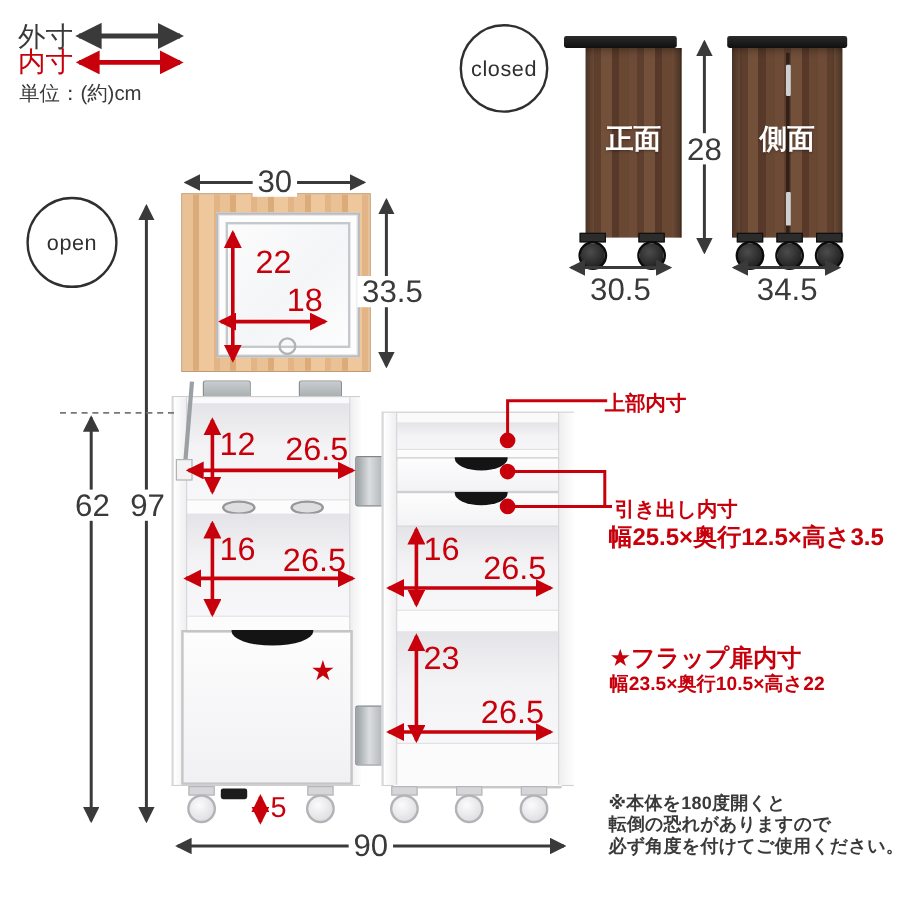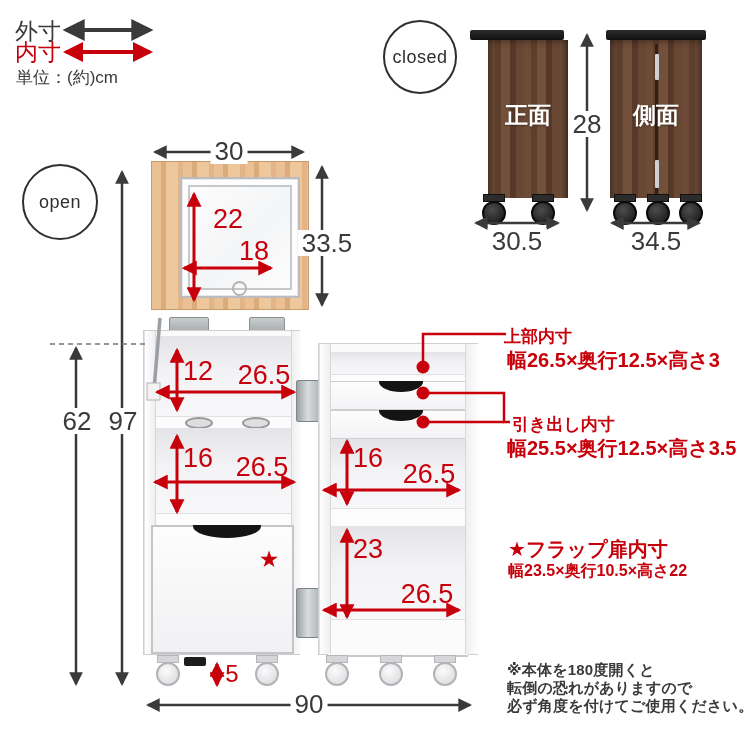--- a/index.html
+++ b/index.html
@@ -281,21 +281,20 @@
   <div class="lbl dim-r" style="left:264px;top:375px">26.5</div>
   <div class="lbl dim-r" style="left:198px;top:458px">16</div>
   <div class="lbl dim-r" style="left:262px;top:467px">26.5</div>
   <div class="lbl dim-r" style="left:368px;top:458px">16</div>
   <div class="lbl dim-r" style="left:429px;top:474px">26.5</div>
   <div class="lbl dim-r" style="left:368px;top:549px">23</div>
   <div class="lbl dim-r" style="left:427px;top:594px">26.5</div>
   <div class="lbl dim-r small" style="left:232px;top:674px">5</div>
 
   <div class="ann" style="left:504px;top:327px;font-size:17px">上部内寸</div>
-  <div class="ann" style="left:507px;top:349px;font-size:20px">幅26.5×奥行12.5×高さ3</div>
   <div class="ann" style="left:512px;top:415px;font-size:17px">引き出し内寸</div>
   <div class="ann" style="left:507px;top:437px;font-size:20px">幅25.5×奥行12.5×高さ3.5</div>
   <div class="ann" style="left:508px;top:538px;font-size:20px">★フラップ扉内寸</div>
   <div class="ann" style="left:508px;top:562px;font-size:16px">幅23.5×奥行10.5×高さ22</div>
 
   <div class="caution" style="left:507px;top:661px">※本体を180度開くと</div>
   <div class="caution" style="left:507px;top:679px">転倒の恐れがありますので</div>
   <div class="caution" style="left:507px;top:697px">必ず角度を付けてご使用ください。</div>
 
 </div>

